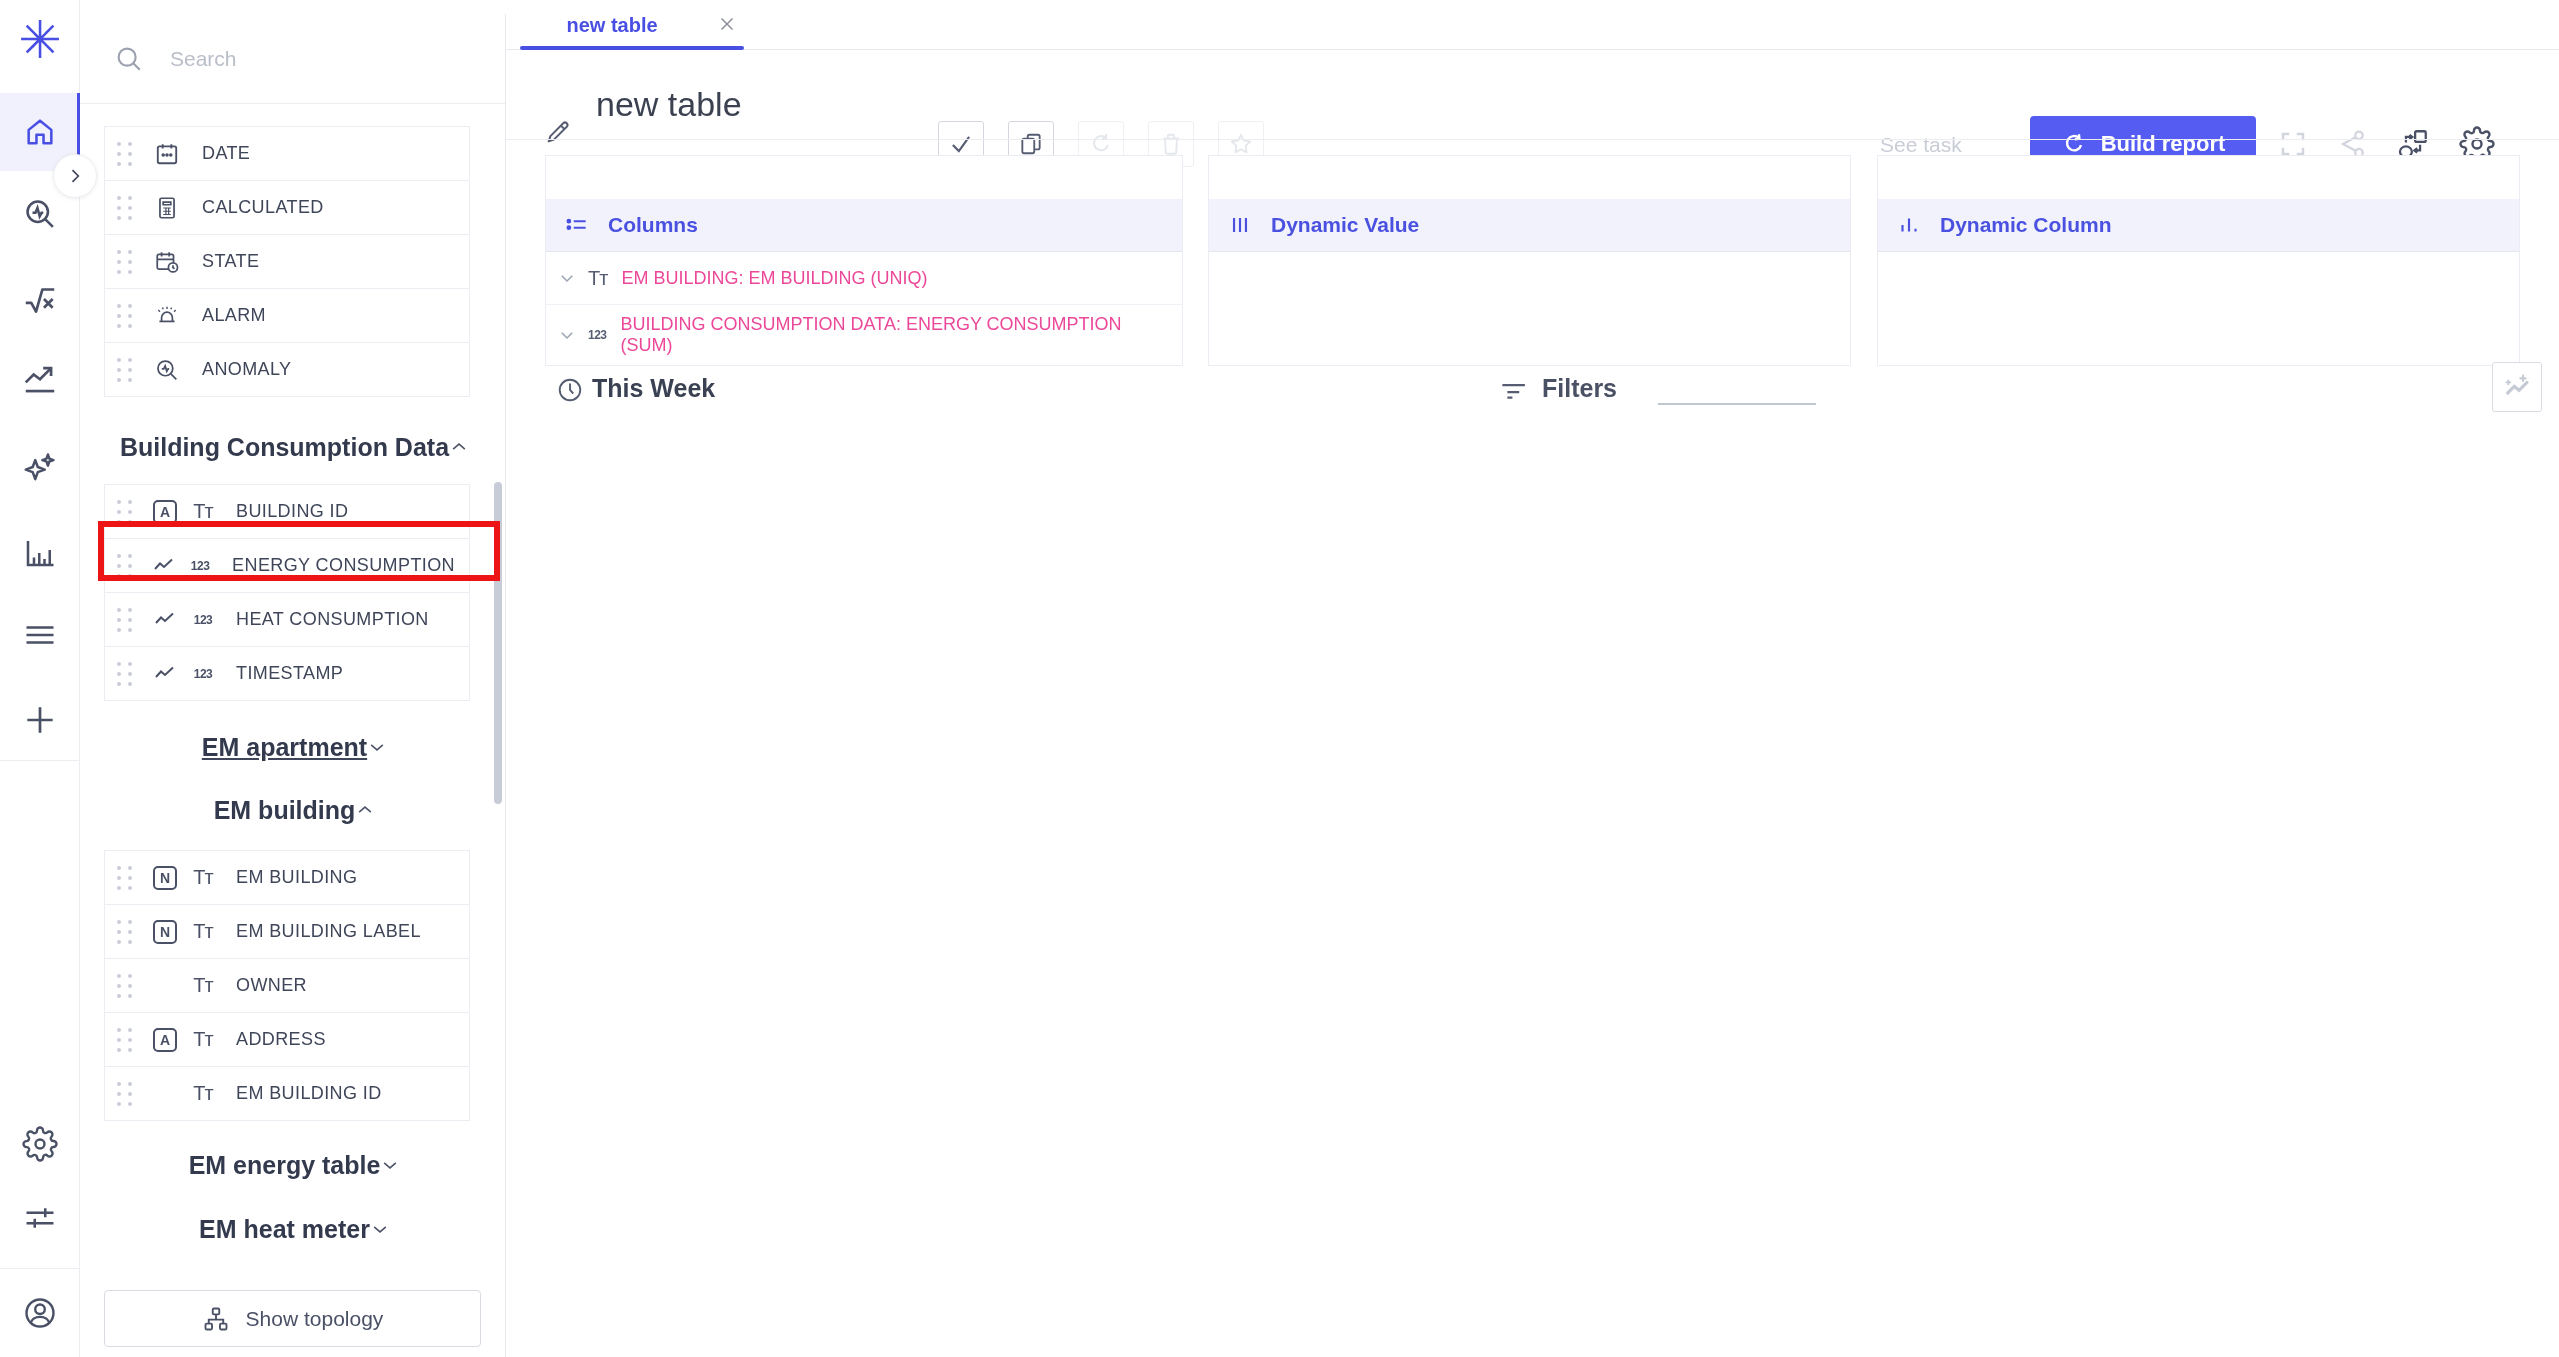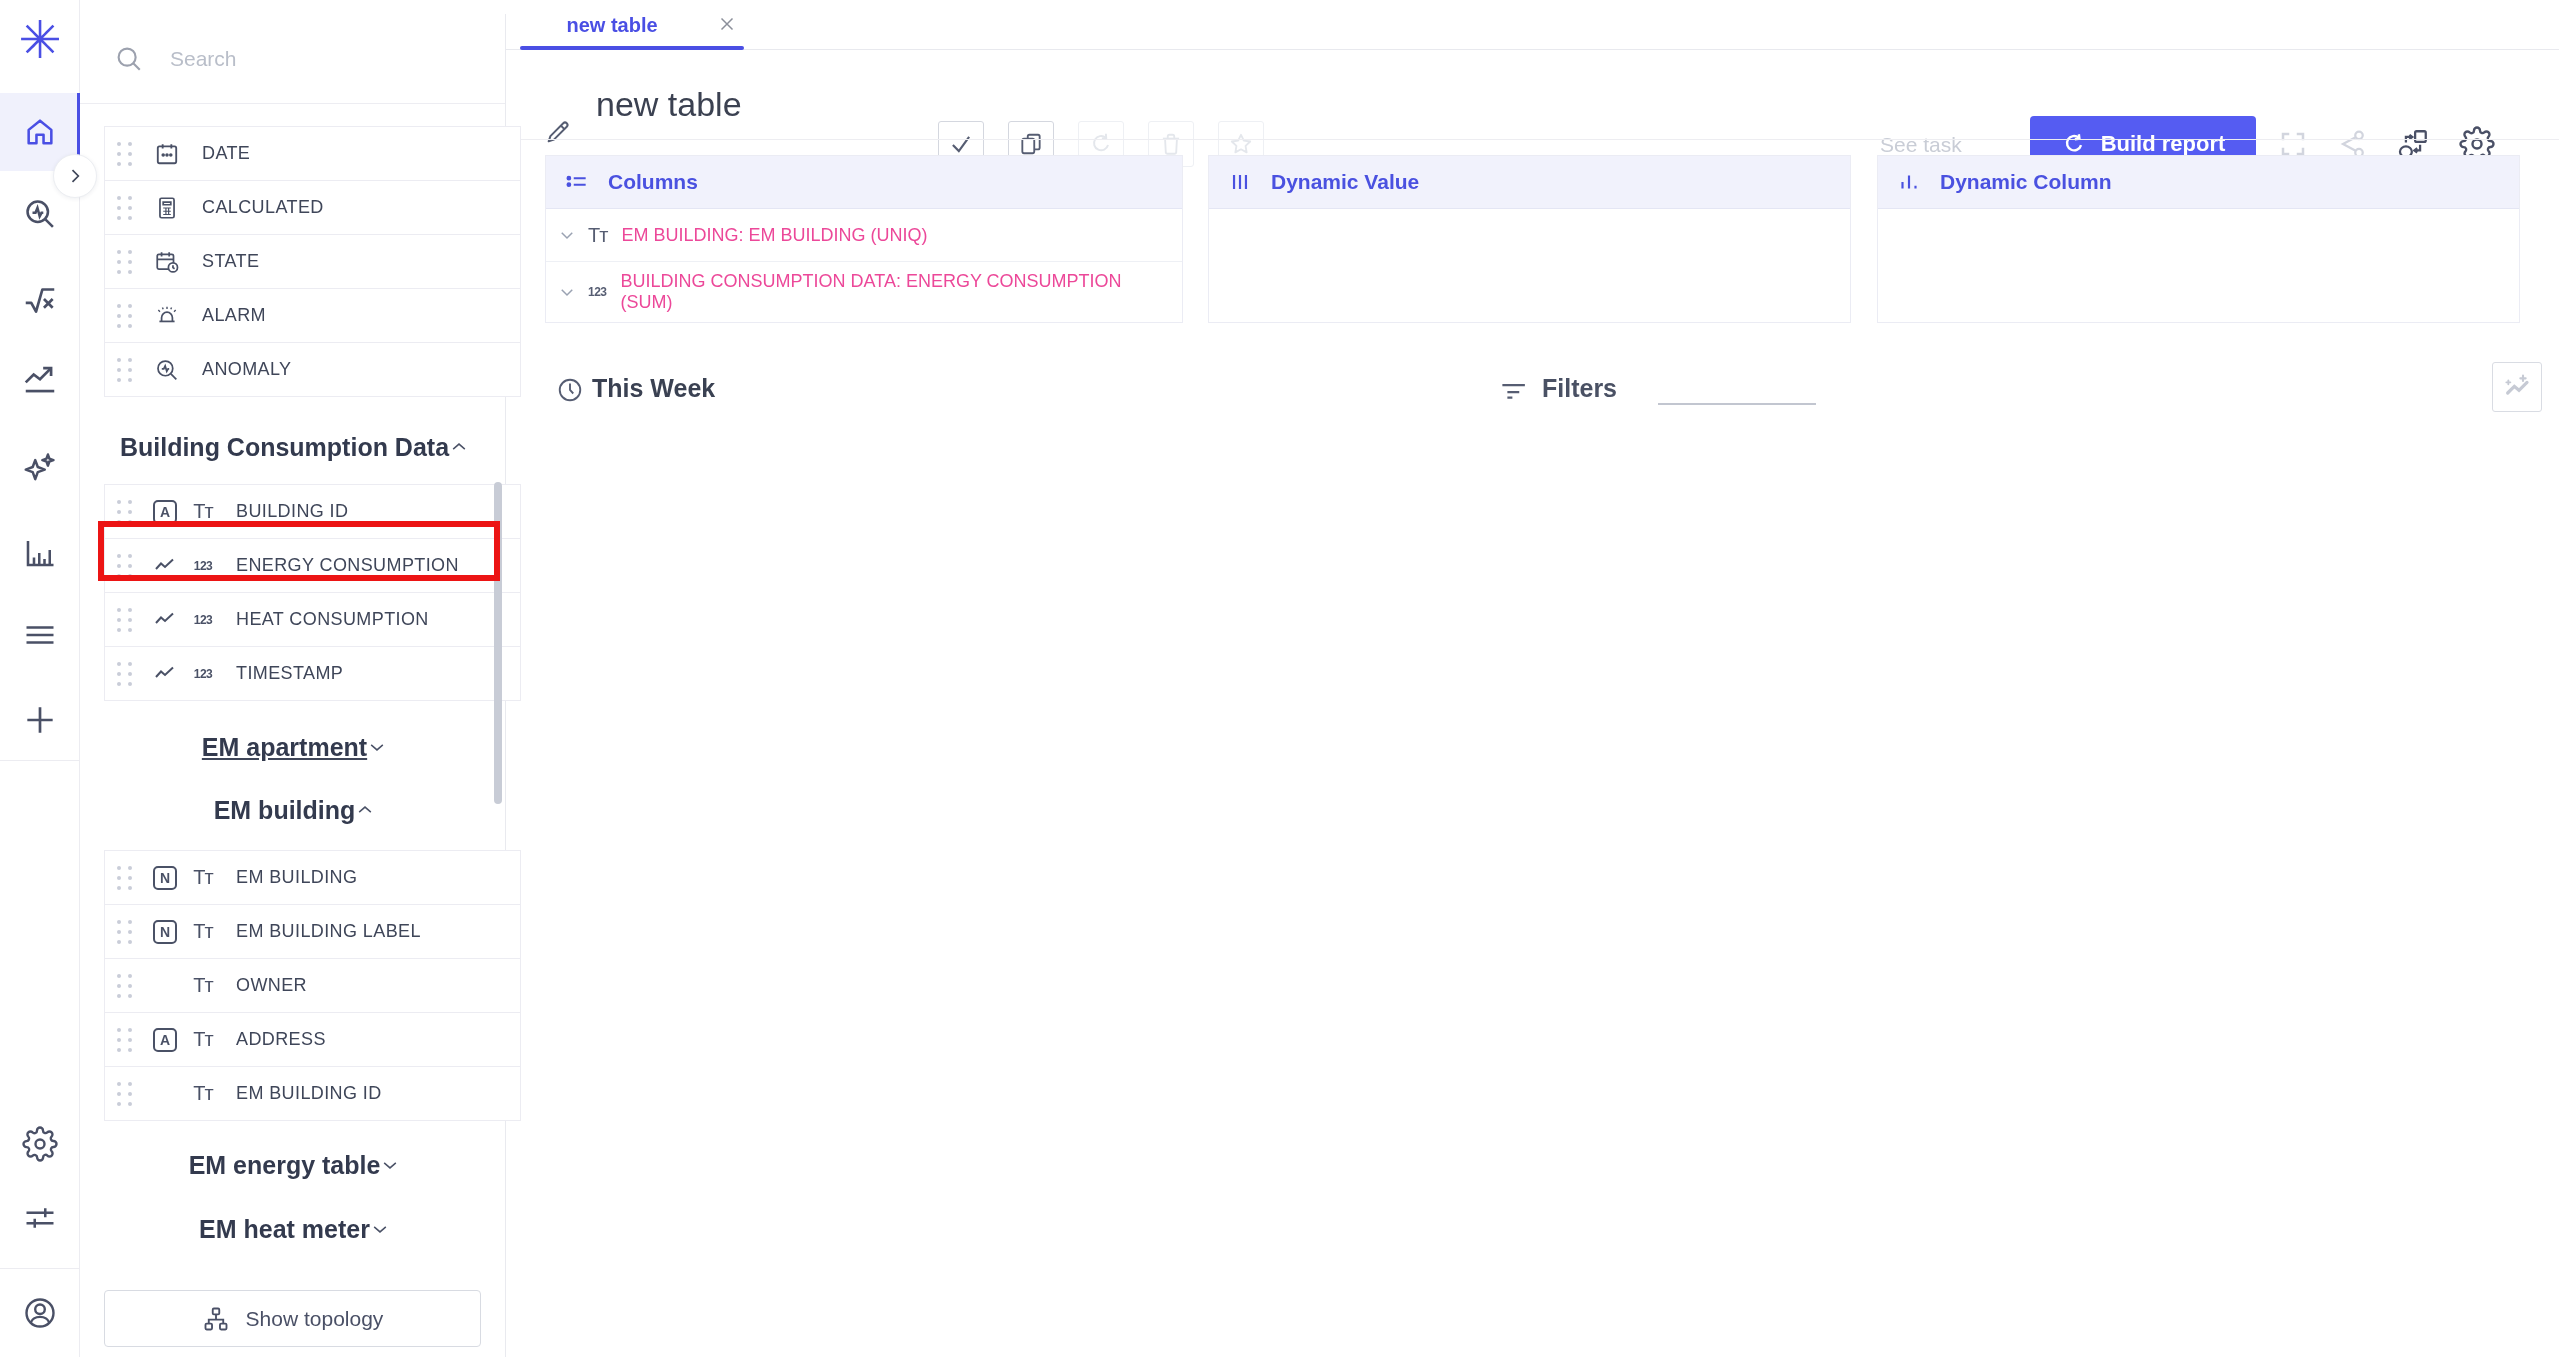--- a/index.html
+++ b/index.html
@@ -17,21 +17,21 @@
 
   
   .collapse-btn { position:absolute; left:53px; top:154px; width:44px; height:44px; border-radius:50%; background:#fff; border:1px solid #eceef2; box-shadow:0 1px 4px rgba(40,45,80,.08); display:flex; align-items:center; justify-content:center; z-index:9; color:#3f4659; }
 
   
   .sidebar { position:absolute; left:80px; top:14px; width:426px; height:1357px; background:#fff; border-right:1px solid #e9eaef; z-index:4; }
   .search-row { position:absolute; left:0; top:0; width:100%; height:90px; border-bottom:1px solid #ededf2; display:flex; align-items:center; padding-left:34px; gap:26px; }
   .search-input { border:none; outline:none; font-size:21px; color:#3f4659; width:300px; font-family:"Liberation Sans",sans-serif; }
   .search-input::placeholder { color:#b9bec9; }
 
-  .rows { position:absolute; left:24px; width:417px; }
+  .rows { position:absolute; left:24px; width:366px; }
   .frow { display:flex; align-items:center; height:55px; background:#fff; border:1px solid #ececf2; margin-top:-1px; padding:0 14px 0 12px; }
   .frow:first-child { margin-top:0; }
   .grip { display:grid; grid-template-columns:repeat(2,4px); grid-auto-rows:4px; gap:6px 7px; margin-right:18px; }
   .grip i { background:#c9cdd8; border-radius:50%; display:block; }
   .slot { width:30px; display:flex; justify-content:center; align-items:center; margin-right:8px; color:#4a5166; }
   .slot.wide { width:34px; }
   .field-label { font-size:18px; letter-spacing:.4px; color:#3f4659; margin-left:10px; white-space:nowrap; }
   .boxchar { width:24px; height:24px; border:2px solid #4a5166; border-radius:5px; font-size:14px; font-weight:700; color:#4a5166; display:flex; align-items:center; justify-content:center; }
   .tt-badge { font-size:20px; color:#4a5166; letter-spacing:-1px; }
   .num-badge { font-size:12px; font-weight:600; letter-spacing:-.5px; color:#4a5166; font-family:Liberation Sans, sans-serif;text-align:center; }
@@ -63,21 +63,21 @@
   .tbtn.disabled { border-color:#eef0f4; color:#e4e7ec; }
   .see-task { position:absolute; left:1374px; top:83px; font-size:21px; color:#c9cdd6; }
   .build-btn { position:absolute; left:1524px; top:66px; width:226px; height:56px; background:#555cf2; border:none; border-radius:4px; color:#fff; display:flex; align-items:center; justify-content:center; gap:14px; }
   .build-btn span { font-size:22px; font-weight:600; color:#fff; }
   .hicon { position:absolute; top:75px; width:38px; height:38px; display:flex; align-items:center; justify-content:center; }
   .hicon.dim { color:#d2d5de; }
   .hicon.dark { color:#4a5066; }
 
   
   .panel { position:absolute; top:155px; border:1px solid #ebecf4; background:#fff; }
-  .panel-head { height:53px; background:#f1f2fc; border-bottom:1px solid #e4e6f4; display:flex; align-items:center; padding:0 18px; gap:18px; color:#4a51e0; }
+  .panel-head { height:53px; background:#f1f2fc; border-bottom:1px solid #e4e6f4; display:flex; align-items:center; padding:0 18px; gap:18px; color:#4a51e0;margin-top:43px; }
   .panel-title { font-size:21px; font-weight:700; color:#4a51e0; }
   .panel-body { background:#fff; }
   .prow { display:flex; align-items:center; border-bottom:1px solid #eef0f5; padding:0 12px; }
   .prow:last-child { border-bottom:none; }
   .prow .chev { color:#9aa2b2; margin-right:12px; }
   .prow .ptype { color:#565d72; margin-right:14px; }
   .prow-label { font-size:18px; color:#ec4899; line-height:21px; max-width:545px; }
 
   
   .clock-ic { position:absolute; left:50px; top:376px; color:#565d72; }

